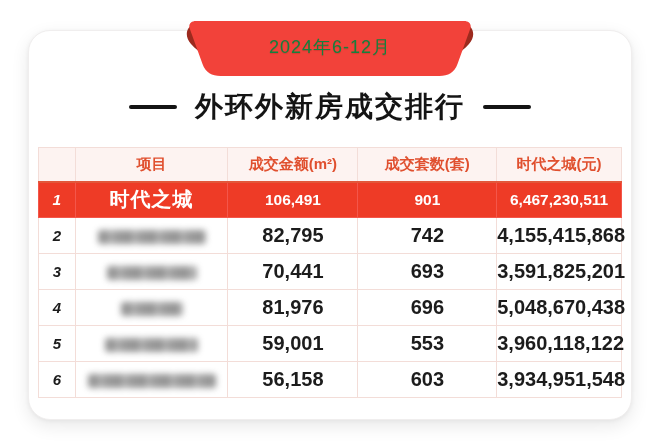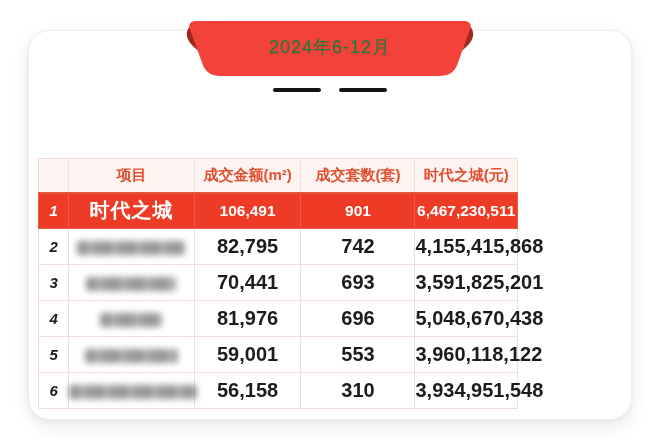--- a/index.html
+++ b/index.html
@@ -64,22 +64,22 @@
   }
   .page-title {
     font-size: 28px;
     font-weight: 800;
     color: var(--ink);
     letter-spacing: 2px;
   }
 
   table.rank-table {
     position: absolute;
-    left: 38px; top: 158px;
-    width: 480px;
+    left: 38px; top: 147px;
+    width: 584px;
     border-collapse: collapse;
     table-layout: fixed;
     background: #404040;
     border: 1px solid var(--outer-border);
   }
   .rank-table col.c-rank   { width: 6.3%; }
   .rank-table col.c-proj   { width: 26.2%; }
   .rank-table col.c-area   { width: 22.3%; }
   .rank-table col.c-units  { width: 23.8%; }
   .rank-table col.c-amount { width: 21.4%; }
@@ -135,20 +135,21 @@
   <svg viewBox="0 0 292 60" preserveAspectRatio="none">
     <path class="ribbon-fold" d="M14 5 C 3 6 -1 17 7 26 C 11 31 17 35 23 37 L 32 9 Z"></path>
     <path class="ribbon-fold" d="M278 5 C 289 6 293 17 285 26 C 281 31 275 35 269 37 L 260 9 Z"></path>
     <path class="ribbon-body" d="M12 3 L 280 3 C 285 3 287.5 6 286.5 10 L 273.5 46 C 270.5 54.5 264 58 255.5 58 L 36.5 58 C 28 58 21.5 54.5 18.5 46 L 5.5 10 C 4.5 6 7 3 12 3 Z"></path>
   </svg>
   <div class="ribbon-label">2024年6-12月</div>
 </div>
 
 <div class="title-row">
   <span class="title-dash"></span>
+  <span class="page-title">外环外新房成交排行</span>
   <span class="title-dash"></span>
 </div>
 
 <table class="rank-table">
   <colgroup>
     <col class="c-rank">
       <col class="c-proj">
       <col class="c-area">
       <col class="c-units">
       <col class="c-amount">
@@ -195,17 +196,17 @@
         <td class="rank">5</td>
         <td class="proj"><span class="redacted" style="width: 93px;"></span></td>
         <td>59,001</td>
         <td>553</td>
         <td>3,960,118,122</td>
       </tr>
       <tr>
         <td class="rank">6</td>
         <td class="proj"><span class="redacted" style="width: 128px;"></span></td>
         <td>56,158</td>
-        <td>310</td>
+        <td>603</td>
         <td>3,934,951,548</td>
       </tr>
     </tbody>
 </table>
 
 </body></html>

